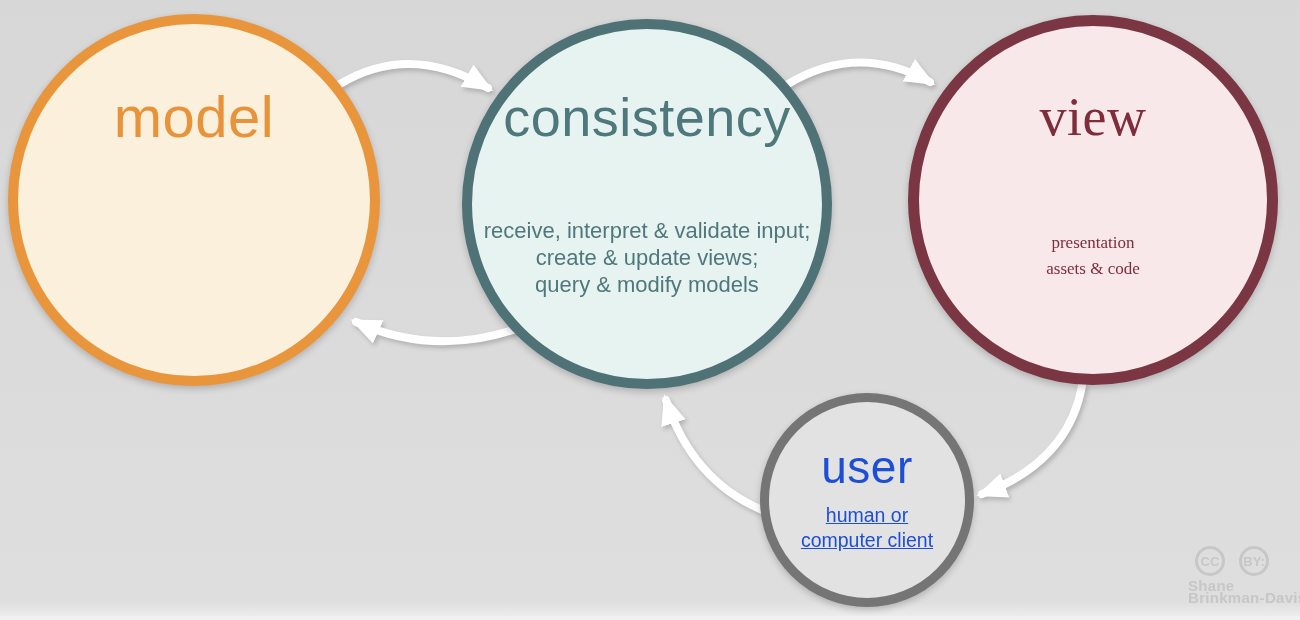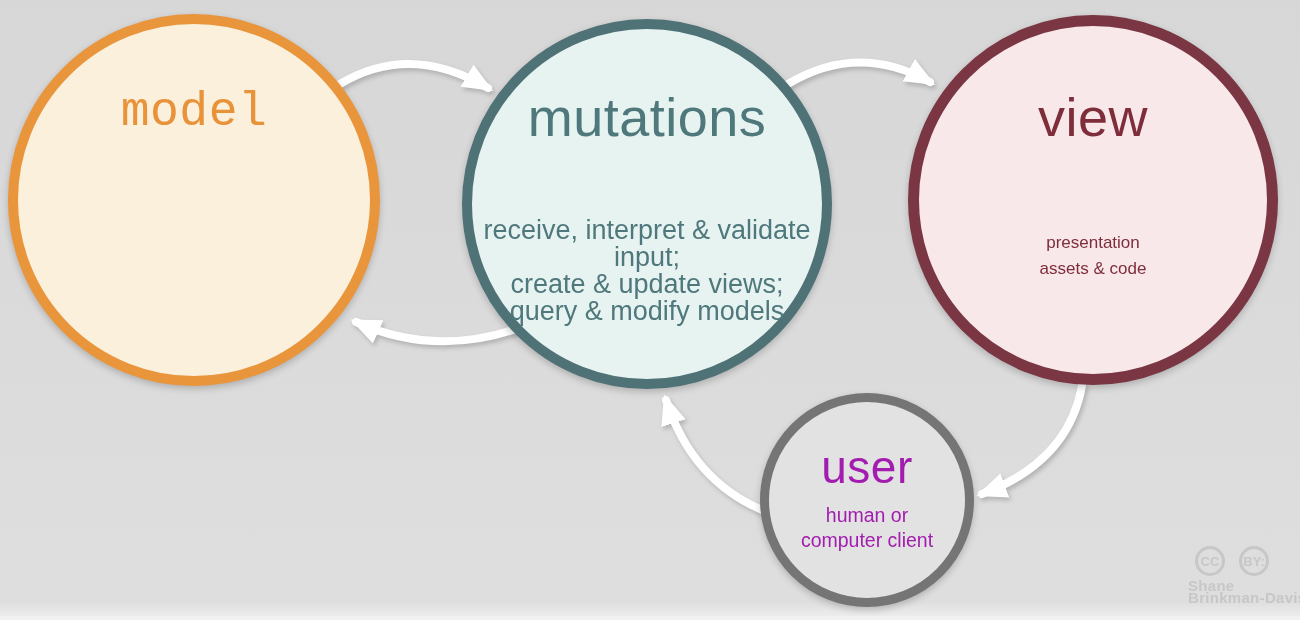--- a/index.html
+++ b/index.html
@@ -53,28 +53,28 @@
     position: absolute;
     left: 0;
     right: 0;
     white-space: pre-line;
   }
   .node-model      { left: 8px;   top: 14px;  width: 372px; height: 372px; border-width: 10px; }
   .node-controller { left: 462px; top: 19px;  width: 370px; height: 370px; border-width: 10px; }
   .node-view       { left: 908px; top: 15px;  width: 370px; height: 370px; border-width: 11px; }
   .node-user       { left: 760px; top: 393px; width: 214px; height: 214px; border-width: 9px;  }
 
-  .node-model .node-title      { top: 64px;  font-size: 48px; font-family: Liberation Mono, monospace; }
+  .node-model .node-title      { top: 64px;  font-size: 58px; }
   .node-model .node-desc       { top: 192px; font-size: 19.5px; line-height: 26px; }
   .node-controller .node-title { top: 61px;  font-size: 54px; }
-  .node-controller .node-desc  { top: 188px; font-size: 27px; line-height: 27px; }
+  .node-controller .node-desc  { top: 188px; font-size: 22px; line-height: 27px; }
   .node-view .node-title       { top: 64px;  font-size: 54px; }
   .node-view .node-desc        { top: 204px; font-size: 17px; line-height: 26px; }
   .node-user .node-title       { top: 42px;  font-size: 46px; }
-  .node-user .node-desc        { top: 101px; font-size: 19.5px; line-height: 25px; }
+  .node-user .node-desc        { top: 101px; font-size: 19.5px; line-height: 25px; text-decoration: underline; }
 
   .attribution {
     position: absolute;
     left: 1188px;
     top: 546px;
     width: 104px;
   }
   .badges {
     display: flex;
     gap: 14px;
@@ -126,33 +126,33 @@
     <path class="flow" d="M 513 330 Q 432 356 356 322" marker-end="url(#arrowhead)" style="stroke: rgb(255, 255, 255);"></path>
     <path class="flow" d="M 1082 386 Q 1068 462 982 494" marker-end="url(#arrowhead)" style="stroke: rgb(255, 255, 255);"></path>
     <path class="flow" d="M 762 510 Q 692 480 666 400" marker-end="url(#arrowhead)" style="stroke: rgb(255, 255, 255);"></path>
   </svg>
 
   <div class="node node-model" style="border-color: rgb(233, 149, 60); background-color: rgb(251, 240, 219); color: rgb(232, 146, 58);">
     <div class="node-title">model</div>
   </div>
 
   <div class="node node-controller" style="border-color: rgb(78, 114, 117); background-color: rgb(231, 243, 241); color: rgb(79, 120, 124);">
-    <div class="node-title">mutations</div>
+    <div class="node-title">consistency</div>
     <div class="node-desc">receive, interpret &amp; validate input;
 create &amp; update views;
 query &amp; modify models</div>
   </div>
 
-  <div class="node node-view" style="border-color: rgb(122, 54, 66); background-color: rgb(249, 232, 234); color: rgb(126, 45, 59);">
+  <div class="node node-view" style="border-color: rgb(122, 54, 66); background-color: rgb(249, 232, 234); color: rgb(126, 45, 59); font-family: Liberation Serif, serif;">
     <div class="node-title">view</div>
     <div class="node-desc">presentation
 assets &amp; code</div>
   </div>
 
-  <div class="node node-user" style="border-color: rgb(117, 117, 117); background-color: rgb(226, 226, 226); color: #a21caf;">
+  <div class="node node-user" style="border-color: rgb(117, 117, 117); background-color: rgb(226, 226, 226); color: #1d4ed8;">
     <div class="node-title">user</div>
     <div class="node-desc">human or
 computer client</div>
   </div>
 
   <div class="attribution" style="color: rgb(199, 199, 199);">
     <div class="badges">
       <span class="badge" style="border-color: rgb(199, 199, 199);">CC</span>
       <span class="badge" style="border-color: rgb(199, 199, 199);">BY:</span>
     </div>

